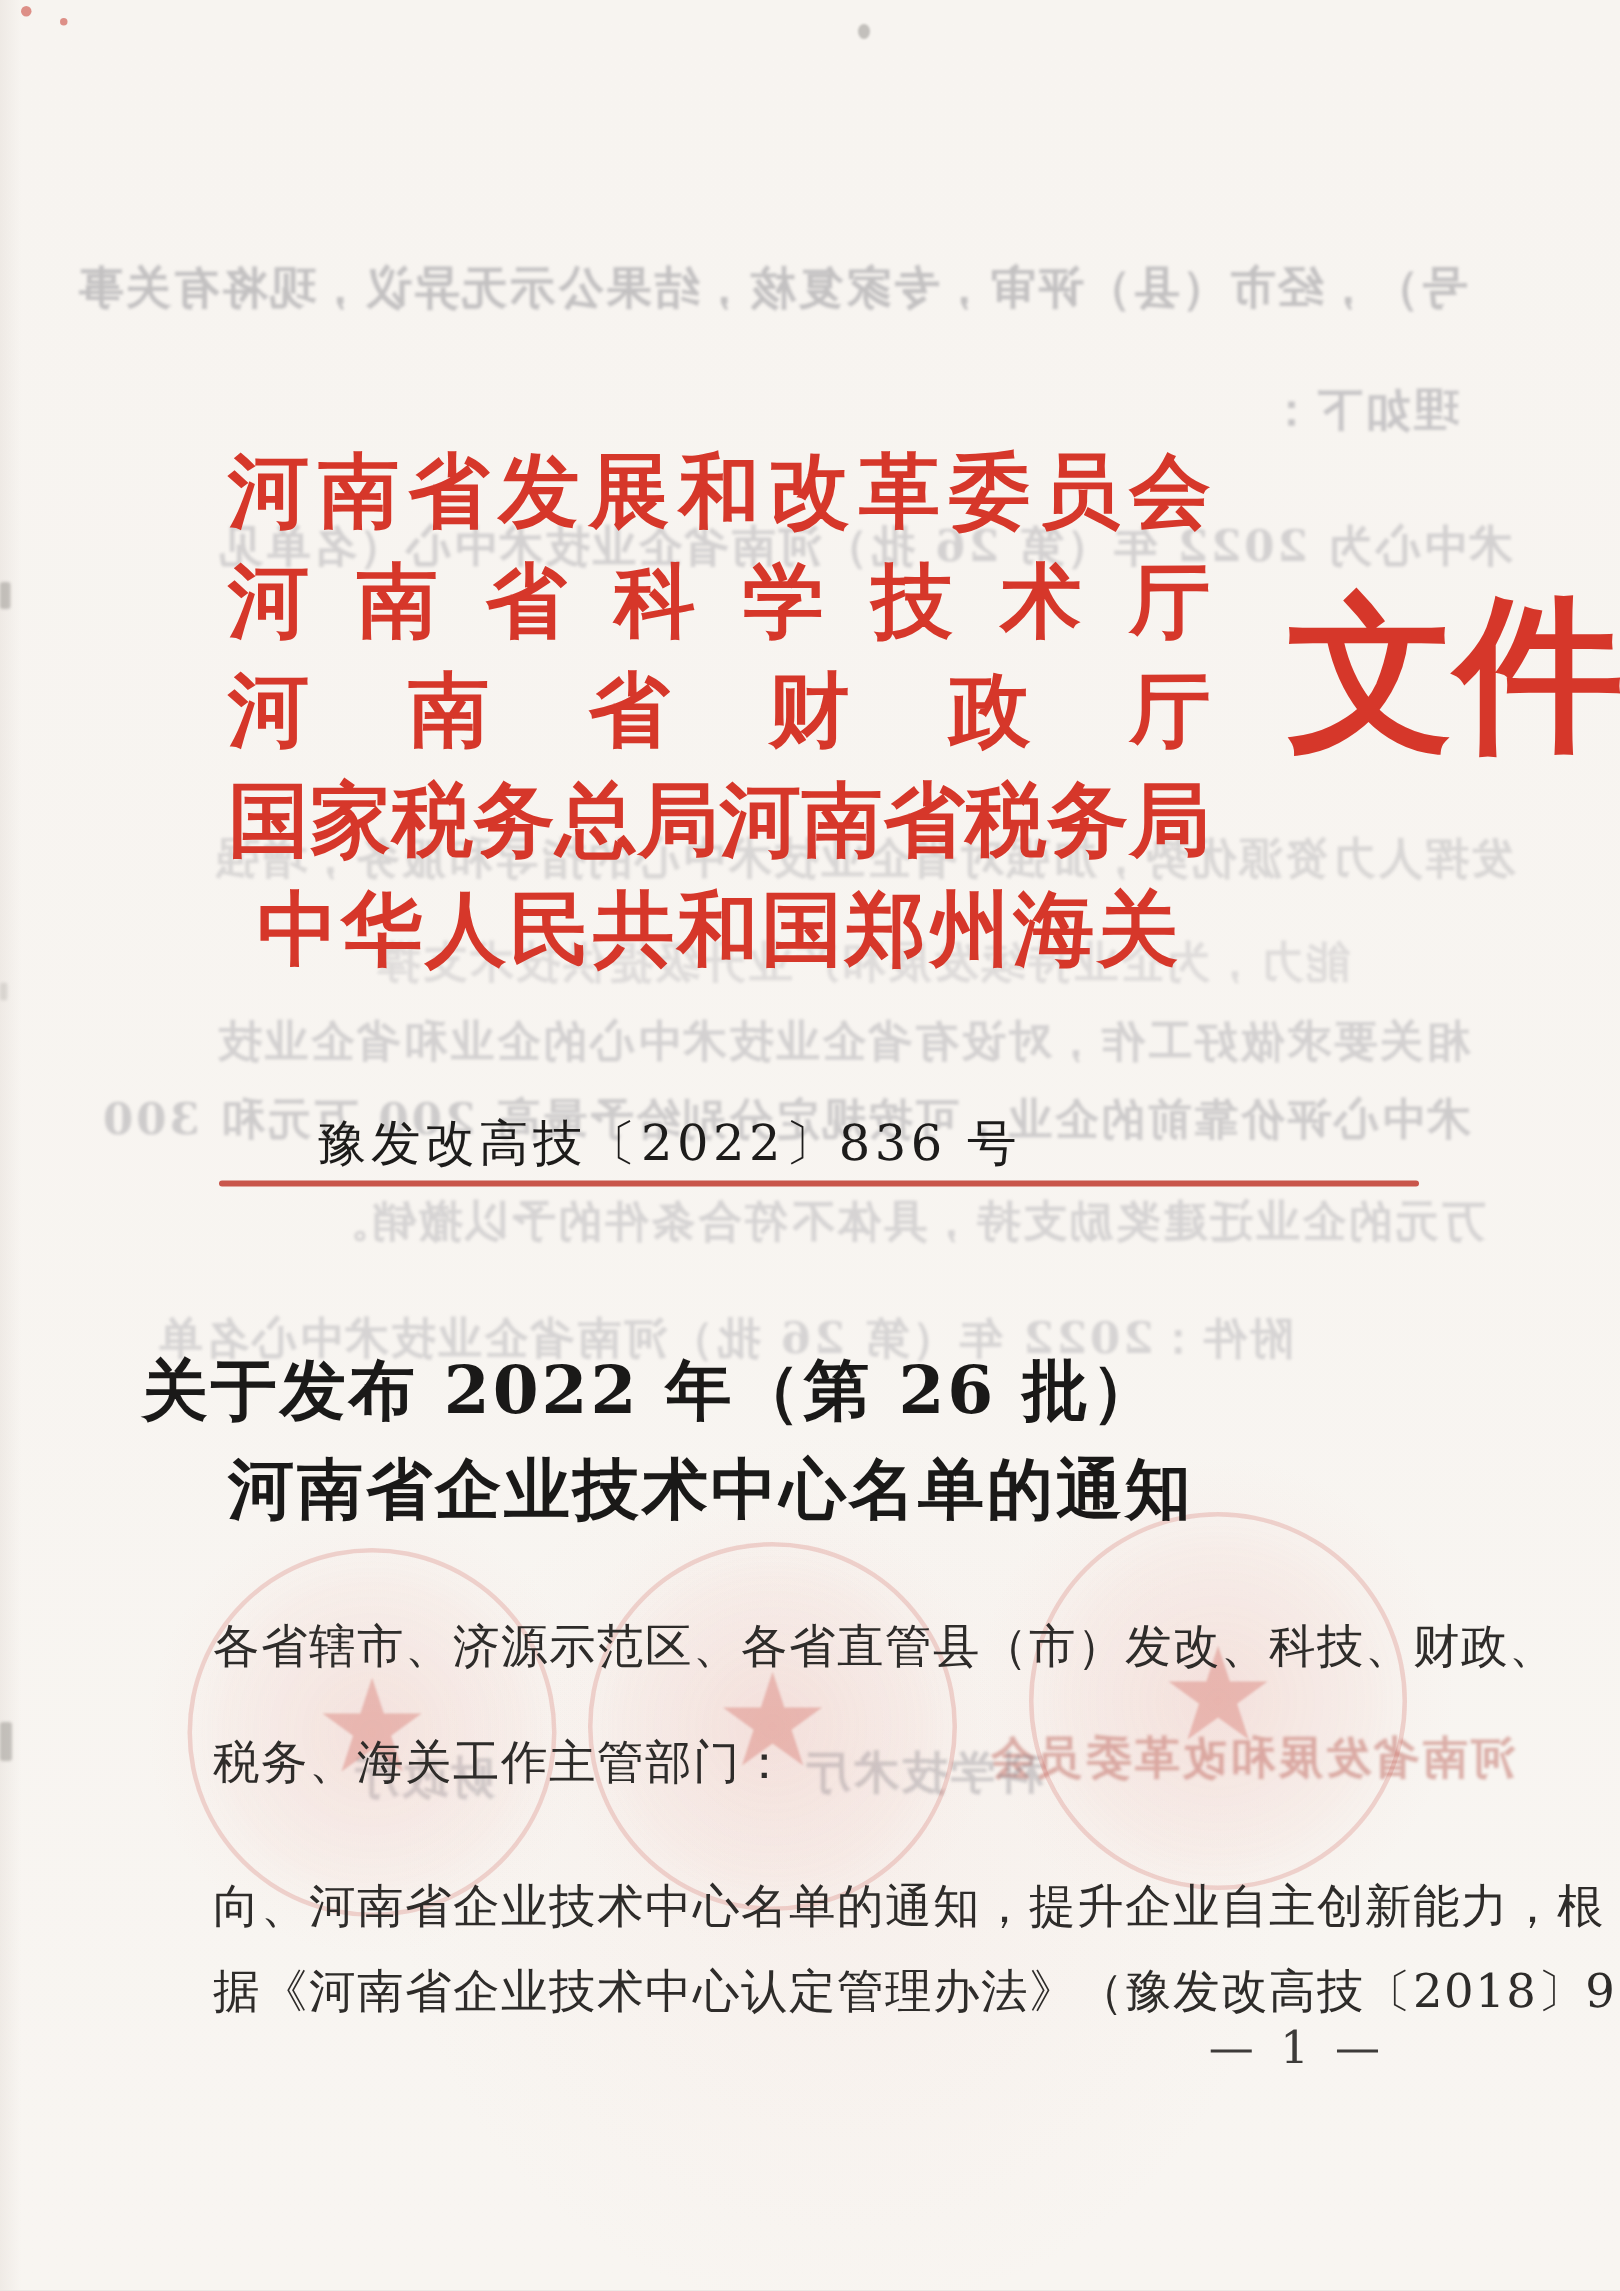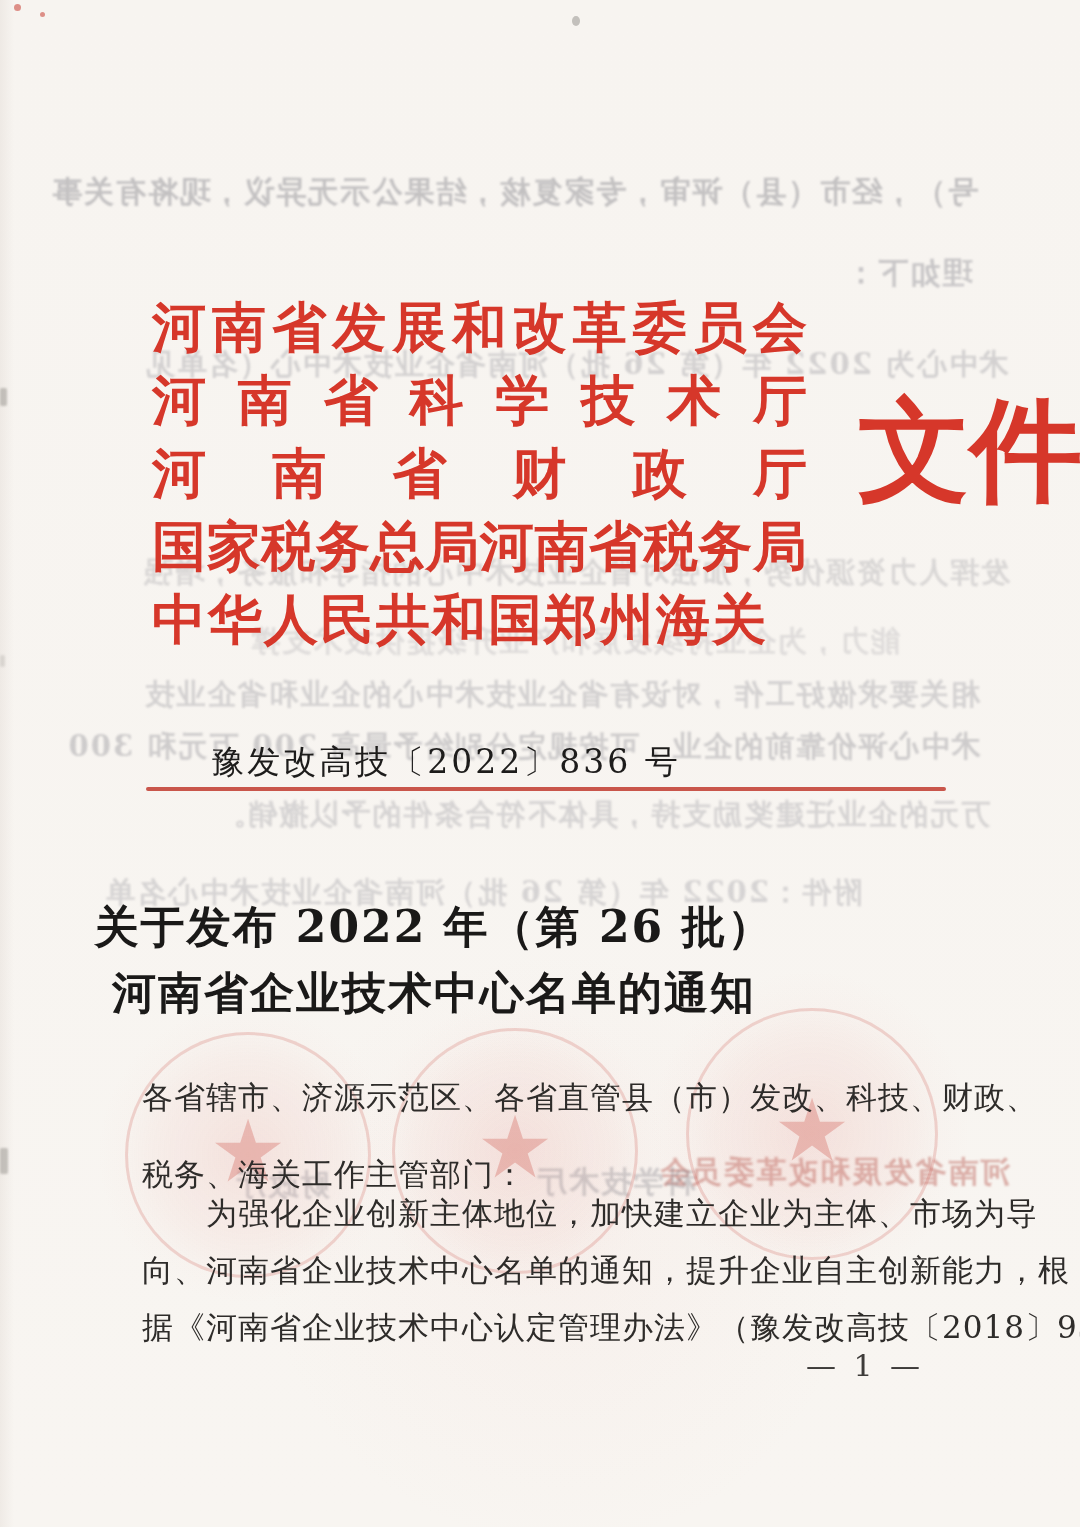--- a/index.html
+++ b/index.html
@@ -15,28 +15,28 @@
       linear-gradient(#f7f4f0,#f8f5f1);
   }
   
   .bleed-layer{position:absolute;inset:0;transform:scaleX(-1);filter:blur(1.2px);pointer-events:none;}
   .bleed-line{position:absolute;white-space:nowrap;color:#6e6e78;letter-spacing:2px;font-weight:bold;}
   .bleed-red{color:#b85a50;}
   
   .header-block{position:absolute;left:152px;top:291px;width:655px;color:#d6372a;font-weight:bold;}
   .agency-line{height:73px;line-height:73px;font-size:54px;white-space:nowrap;}
   .agency-line.justify{display:flex;justify-content:space-between;}
-  .agency-line.plain{letter-spacing:2px;}
+  .agency-line.plain{letter-spacing:2px;text-align:center;}
   .doc-type{position:absolute;left:858px;top:394px;font-size:112px;line-height:1.0;font-weight:bold;color:#d6372a;white-space:nowrap;}
   .doc-number{position:absolute;top:740px;left:0;width:892px;text-align:center;font-size:33px;letter-spacing:3px;color:#1d1c1b;}
   .red-rule{position:absolute;top:787px;left:146px;width:800px;height:4px;background:#c9564b;border-radius:2px;}
   
   .doc-title{position:absolute;left:0;width:868px;text-align:center;font-size:44px;font-weight:bold;color:#1a1918;letter-spacing:2px;}
   .title-l1{top:898px;}
-  .title-l2{top:964px;}
+  .title-l2{top:964px;margin-left:40px;}
   
   .body-line{position:absolute;left:142px;white-space:nowrap;font-size:31px;color:#2e2c2a;letter-spacing:1px;}
   .page-number{position:absolute;top:1348px;left:780px;width:170px;text-align:center;font-size:30px;color:#3d3b39;letter-spacing:4px;}
   
   .stamp{position:absolute;border:3px solid rgba(207,86,76,.22);border-radius:50%;
          background:radial-gradient(circle, rgba(232,150,140,.10), rgba(232,150,140,.03) 58%, rgba(232,150,140,0) 74%);}
   .stamp .star{position:absolute;left:50%;top:50%;transform:translate(-50%,-54%);font-size:86px;color:rgba(206,80,70,.30);filter:blur(.6px);}
   
   .smudge{position:absolute;background:rgba(110,105,100,.35);filter:blur(1px);border-radius:2px;}
   .speck-red{position:absolute;background:rgba(200,60,50,.55);border-radius:50%;filter:blur(.4px);}
@@ -125,21 +125,20 @@
 
   <div class="doc-number">豫发改高技〔2022〕836 号</div>
 
   <div class="red-rule"></div>
 
   <div class="doc-title title-l1">关于发布 2022 年（第 26 批）</div>
   <div class="doc-title title-l2">河南省企业技术中心名单的通知</div>
 
   <div class="body-line" style="top:1077px;">各省辖市、济源示范区、各省直管县（市）发改、科技、财政、</div>
   <div class="body-line" style="top:1154px;">税务、海关工作主管部门：</div>
-  <div class="body-line" style="top:1193px;left:206px;">为强化企业创新主体地位，加快建立企业为主体、市场为导</div>
   <div class="body-line" style="top:1250px;">向、河南省企业技术中心名单的通知，提升企业自主创新能力，根</div>
   <div class="body-line" style="top:1307px;">据《河南省企业技术中心认定管理办法》（豫发改高技〔2018〕939</div>
 
   <div class="page-number">— 1 —</div>
 
   <div class="smudge" style="left:0;top:388px;width:7px;height:18px;"></div>
   <div class="smudge" style="left:0;top:1148px;width:8px;height:26px;"></div>
   <div class="smudge" style="left:0;top:655px;width:5px;height:12px;opacity:.5;"></div>
   <div class="speck-red" style="left:14px;top:4px;width:7px;height:7px;"></div>
   <div class="speck-red" style="left:40px;top:12px;width:5px;height:5px;"></div>

